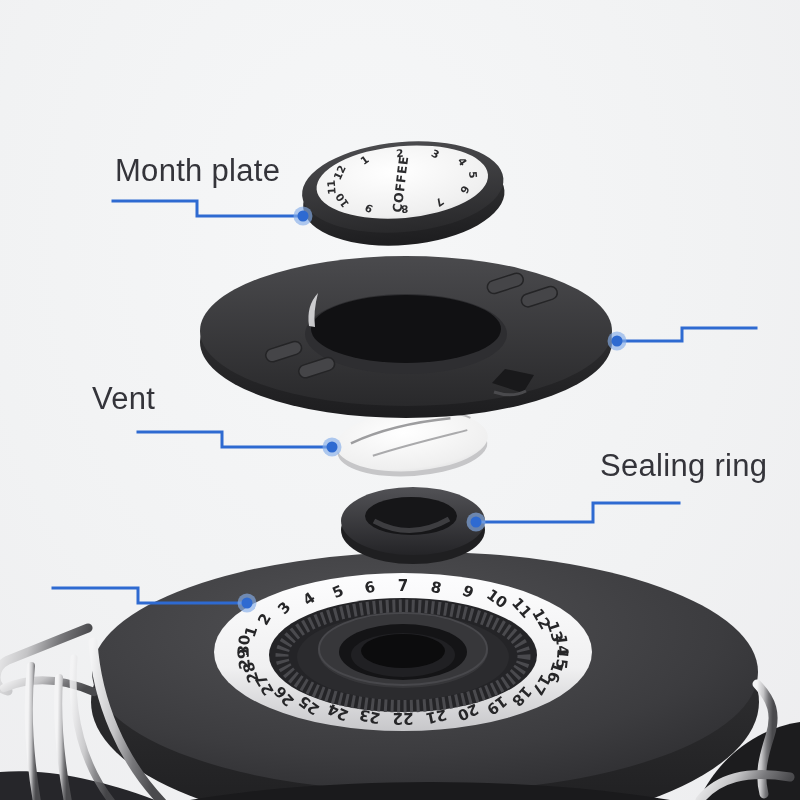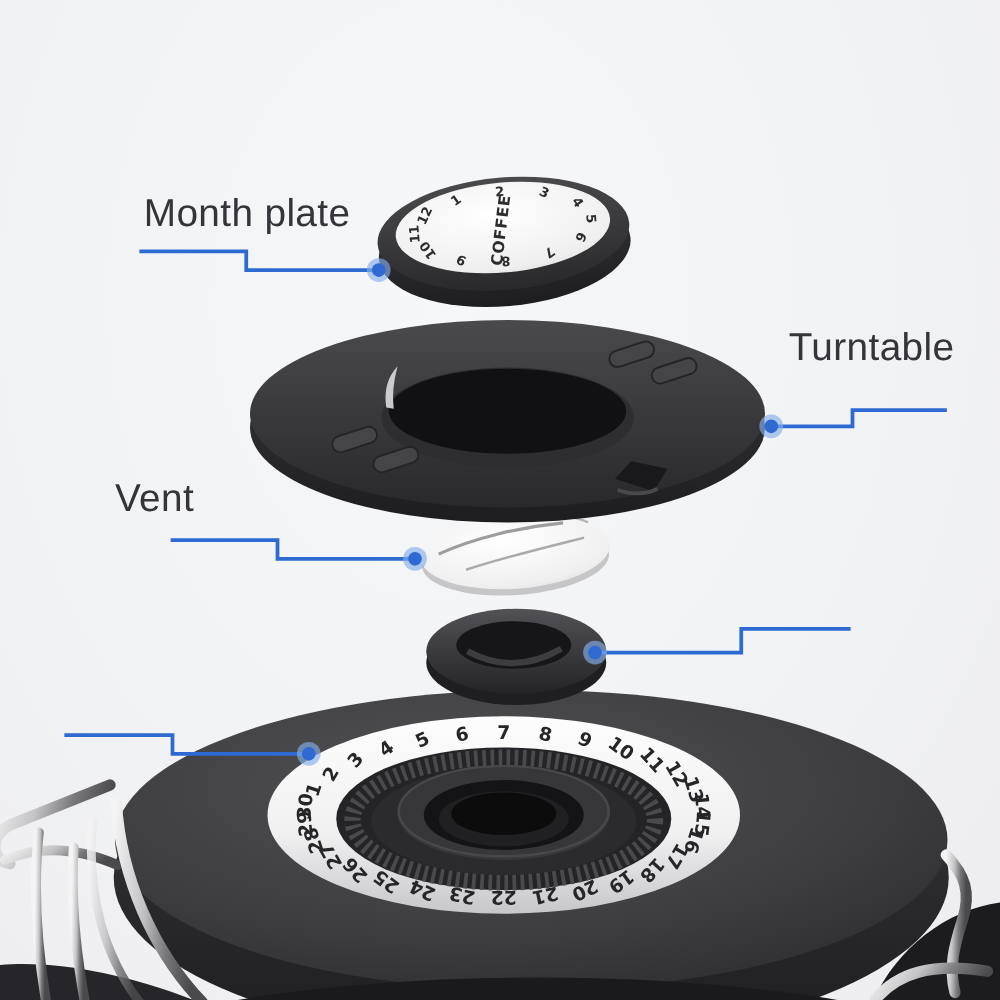--- a/index.html
+++ b/index.html
@@ -207,16 +207,16 @@
           <circle class="dot-core" cx="476" cy="522" r="5.5" fill="#2e6ad1"></circle>
       </g>
       <g>
         <circle class="dot-halo" cx="247" cy="603" r="9.5" fill="#85aee9" opacity="0.65"></circle>
           <circle class="dot-core" cx="247" cy="603" r="5.5" fill="#2e6ad1"></circle>
       </g>
     </g>
   </svg>
 
   <div class="part-label" id="label-month-plate">Month plate</div>
-  <div class="part-label" id="label-turntable">Turntable</div>
   <div class="part-label" id="label-vent">Vent</div>
+  <div class="part-label" id="label-sealing-ring">Sealing ring</div>
 
 </div>
 
 </body></html>

